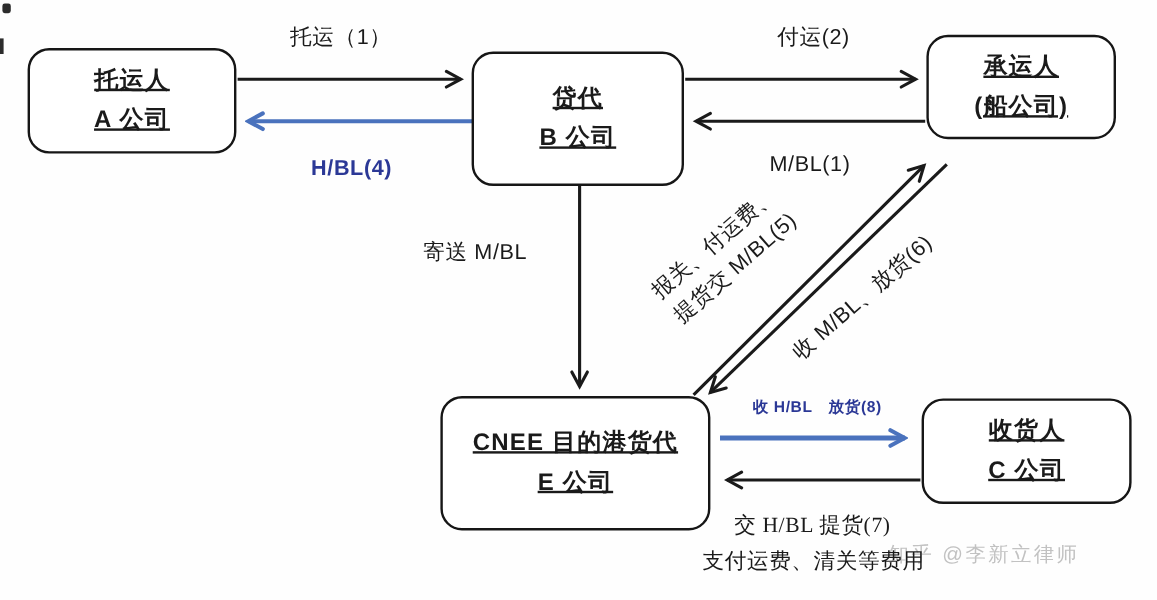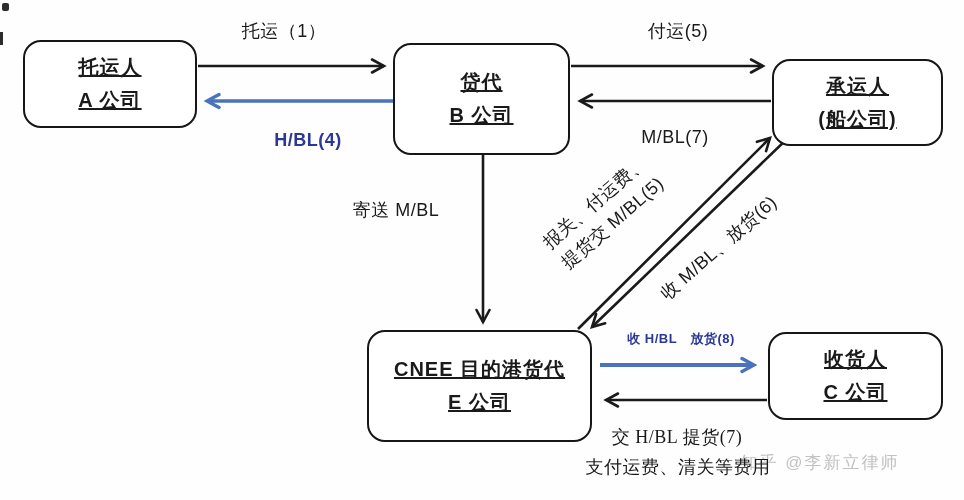--- a/index.html
+++ b/index.html
@@ -66,42 +66,42 @@
   <div class="node" style="left:23px;top:40px;width:174px;height:88px;">
     <div>托运人</div>
     <div>A 公司</div>
   </div>
 
   <div class="node" style="left:393px;top:43px;width:177px;height:112px;">
     <div>贷代</div>
     <div>B 公司</div>
   </div>
 
-  <div class="node" style="left:772px;top:59px;width:171px;height:87px;justify-content:center;">
+  <div class="node" style="left:772px;top:29px;width:158px;height:87px;justify-content:center;">
     <div>承运人</div>
     <div>(船公司)</div>
   </div>
 
   <div class="node" style="left:367px;top:330px;width:225px;height:112px;">
     <div>CNEE 目的港货代</div>
     <div>E 公司</div>
   </div>
 
   <div class="node" style="left:768px;top:332px;width:175px;height:88px;">
     <div>收货人</div>
     <div>C 公司</div>
   </div>
 
   <div class="lbl" style="left:284px;top:31px;">托运（1）</div>
 
-  <div class="lbl" style="left:678px;top:31px;">付运(5)</div>
+  <div class="lbl" style="left:678px;top:31px;">付运(2)</div>
 
-  <div class="lbl" style="left:675px;top:137px;">M/BL(7)</div>
+  <div class="lbl" style="left:675px;top:137px;">M/BL(1)</div>
 
-  <div class="lbl blue" style="left:308px;top:140px;">H/BL(4)</div>
+  <div class="lbl blue" style="left:293px;top:140px;">H/BL(4)</div>
 
   <div class="lbl" style="left:396px;top:210px;">寄送 M/BL</div>
 
   <div class="lbl rot" style="left:604px;top:213px;">
     <div>报关、付运费、</div>
     <div>提货交 M/BL(5)</div>
   </div>
 
   <div class="lbl rot" style="left:719px;top:248px;">收 M/BL、放货(6)</div>
 

